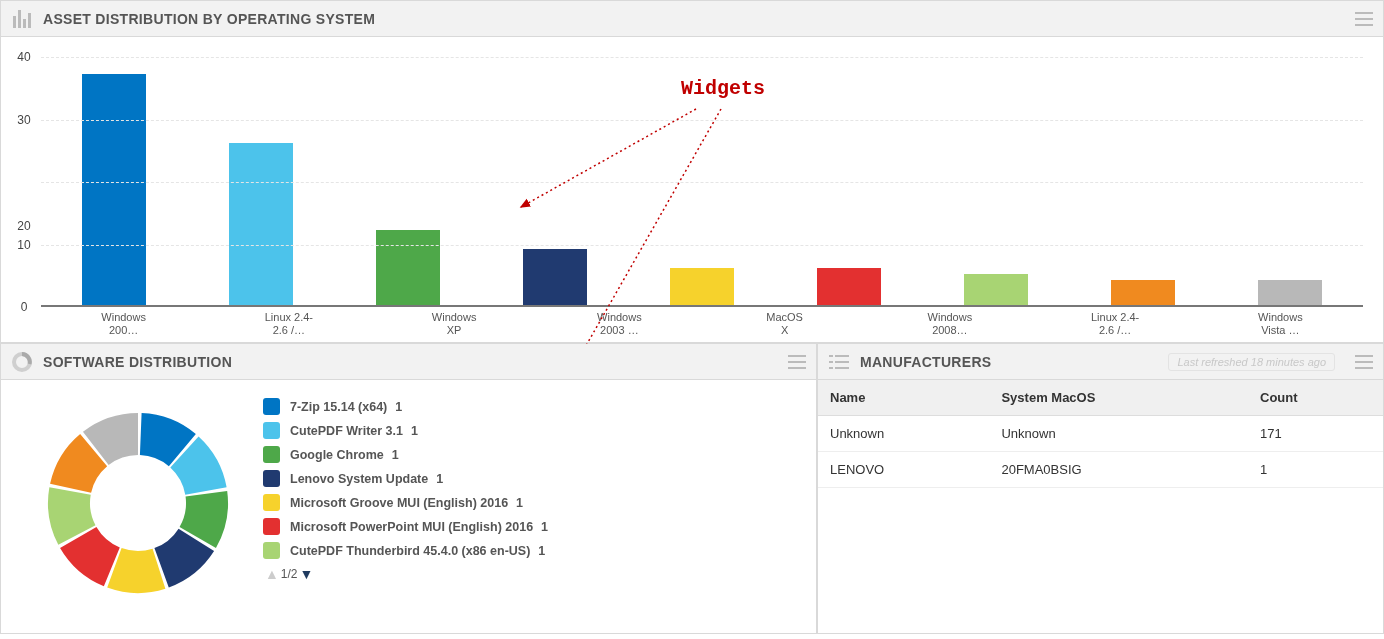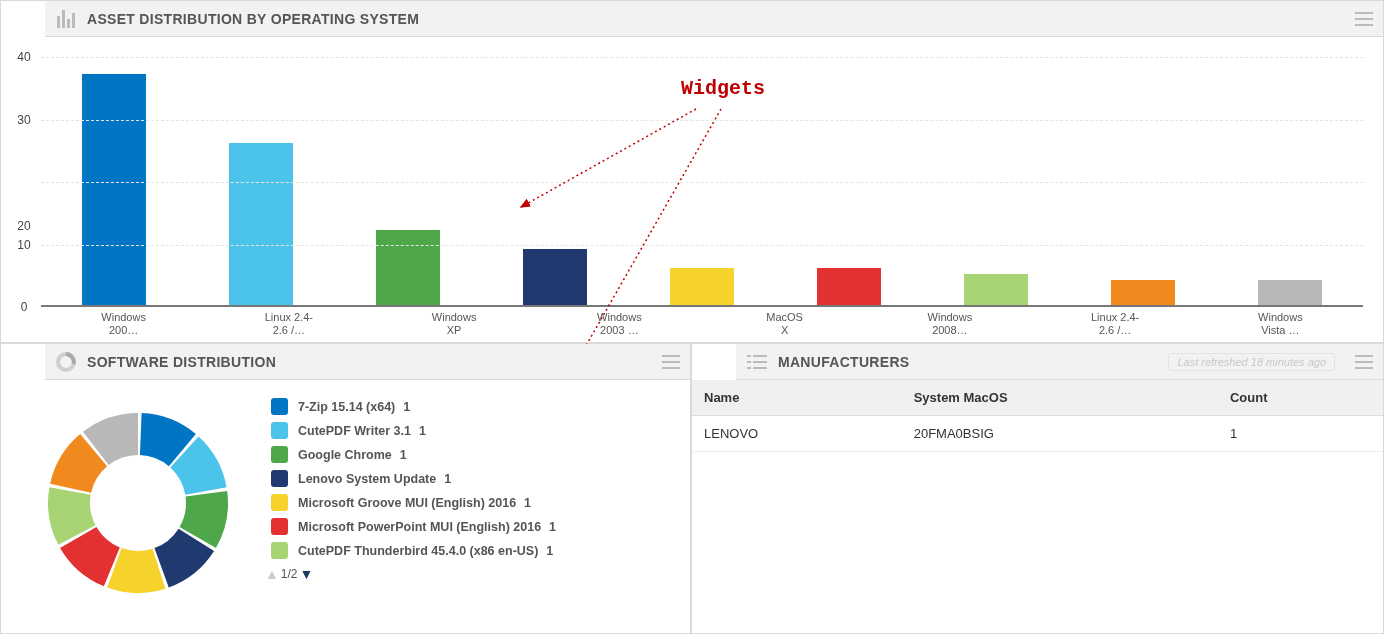--- a/index.html
+++ b/index.html
@@ -15,21 +15,20 @@
     background: #fff;
   }
   .widget-header {
     background: #f2f2f2;
     border-bottom: 1px solid #d9d9d9;
     height: 36px;
     display: flex;
     align-items: center;
     padding: 0 10px;
     position: relative;
-    margin-left: 44px;
   }
   .widget-title {
     font-size: 14px;
     font-weight: bold;
     color: #555;
     letter-spacing: .3px;
   }
   .widget-icon {
     width: 22px;
     height: 22px;
@@ -113,21 +112,21 @@
     position: absolute;
     color: #c00000;
     font-weight: bold;
     font-size: 20px;
     font-family: Liberation Mono, monospace;
   }
   .annot-svg { position: absolute; left:0; top:0; pointer-events: none; }
 
   
   .row2 { display: flex; width: 1384px; }
-  #w-soft { width: 691px; }
+  #w-soft { width: 817px; }
   #w-man { flex: 1; }
 
   .soft-body {
     display: flex;
     padding: 14px 12px 10px 12px;
     height: 253px;
     position: relative;
   }
   .donut-wrap {
     width: 250px;
@@ -138,21 +137,20 @@
   }
   .legend {
     flex: 1;
     padding-top: 4px;
   }
   .legend-item {
     display: flex;
     align-items: center;
     margin-bottom: 7px;
     font-size: 12.5px;
-    margin-left: 8px;
   }
   .swatch {
     width: 17px; height: 17px;
     border-radius: 3px;
     margin-right: 10px;
     flex-shrink: 0;
   }
   .legend-label { color: #555; font-weight: bold; }
   .legend-count { color: #555; font-weight: bold; margin-left: 8px; }
   .pager {
@@ -385,20 +383,25 @@
     <table class="tbl">
       <thead>
         <tr>
           <th>Name</th>
           <th>System MacOS</th>
           <th>Count</th>
         </tr>
       </thead>
       <tbody id="man-rows">
           <tr>
+            <td>Unknown</td>
+            <td>Unknown</td>
+            <td>171</td>
+          </tr>
+          <tr>
             <td>LENOVO</td>
             <td>20FMA0BSIG</td>
             <td>1</td>
           </tr>
         </tbody>
     </table>
   </div>
 
 </div>
 

